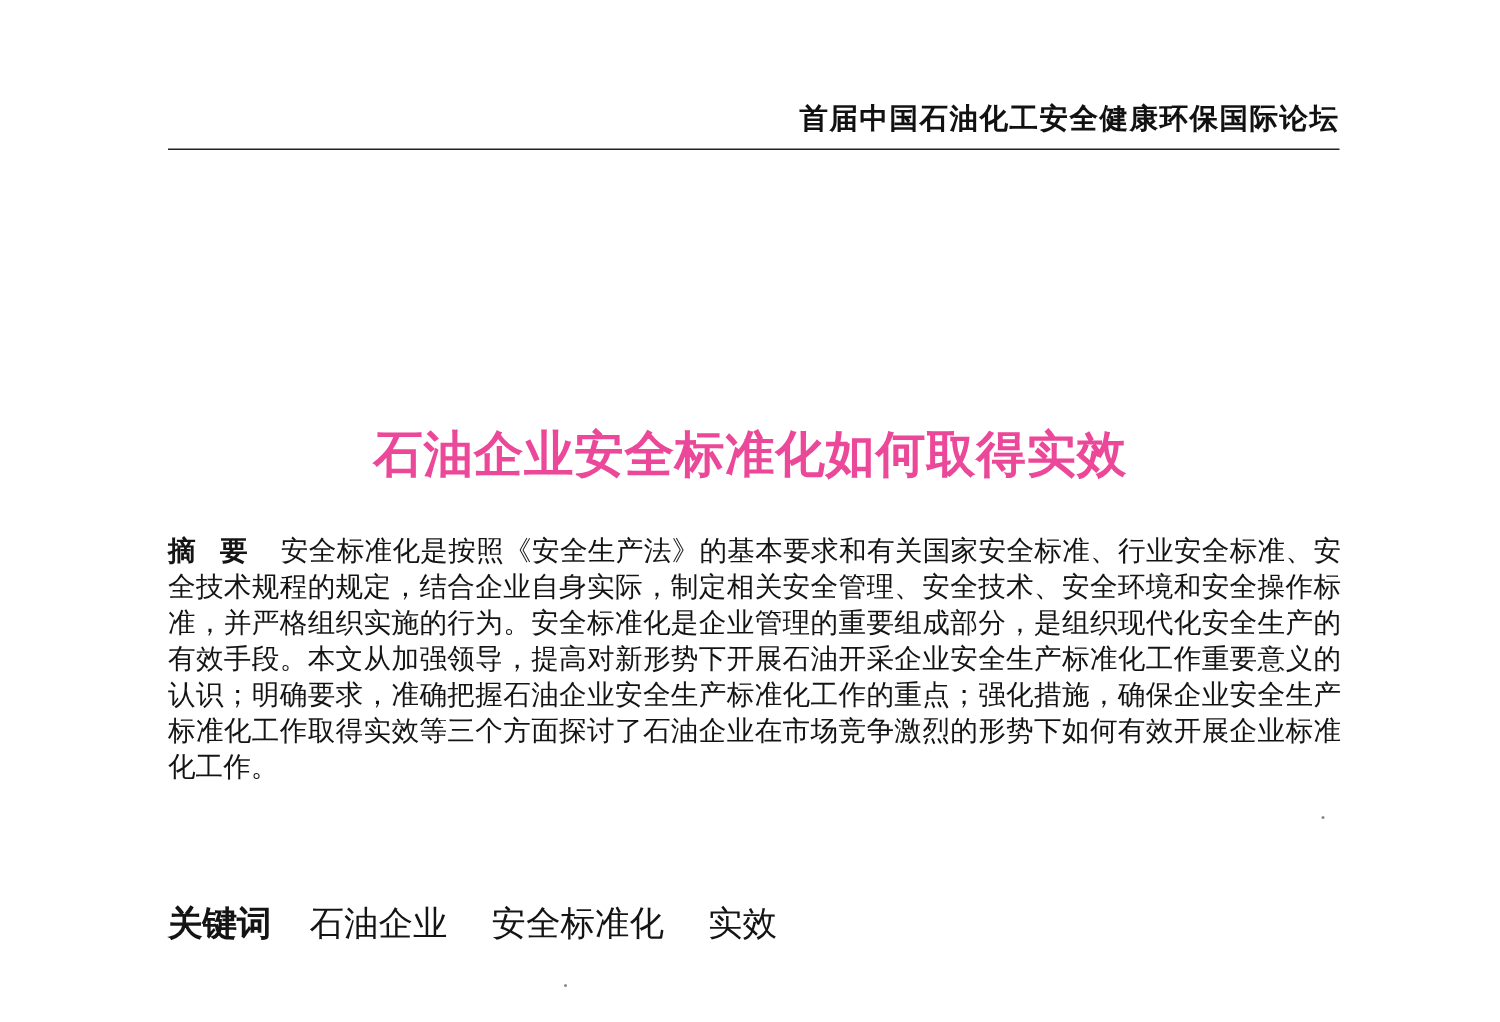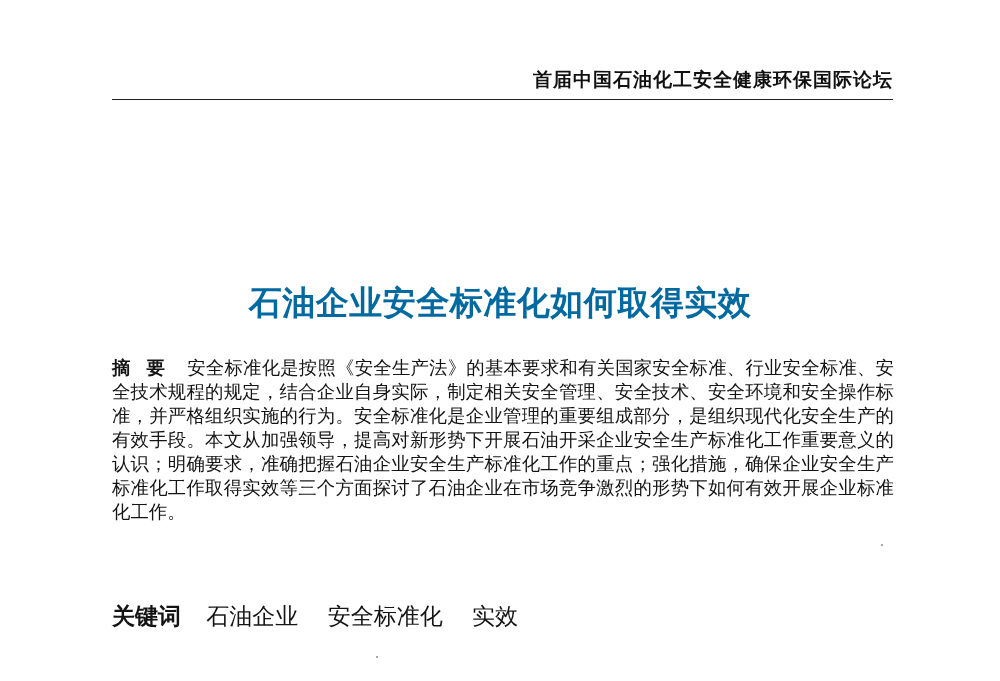--- a/index.html
+++ b/index.html
@@ -14,21 +14,21 @@
       overflow: hidden;
       color: #111111;
       font-family: "DejaVu Serif", "Liberation Serif", serif;
     }
     .running-header {
       position: absolute;
       left: 112px;
       top: 66px;
       width: 781px;
       text-align: right;
-      font-family: Liberation Serif, serif;
+      font-family: Liberation Mono, monospace;
       font-weight: bold;
       font-size: 19px;
       letter-spacing: 1px;
       line-height: 28px;
       color: #111;
     }
     .header-rule {
       position: absolute;
       left: 112px;
       top: 99px;
@@ -40,21 +40,21 @@
       position: absolute;
       left: 0;
       width: 1000px;
       top: 280px;
       text-align: center;
       font-family: "DejaVu Serif", "Liberation Serif", serif;
       font-weight: bold;
       font-size: 33px;
       line-height: 46px;
       letter-spacing: 0.5px;
-      color: #0369a1;
+      color: #ec4899;
     }
     .abstract {
       position: absolute;
       left: 112px;
       top: 356px;
       width: 782px;
       font-size: 18.4px;
       line-height: 24px;
       text-align: justify;
       text-align-last: left;

